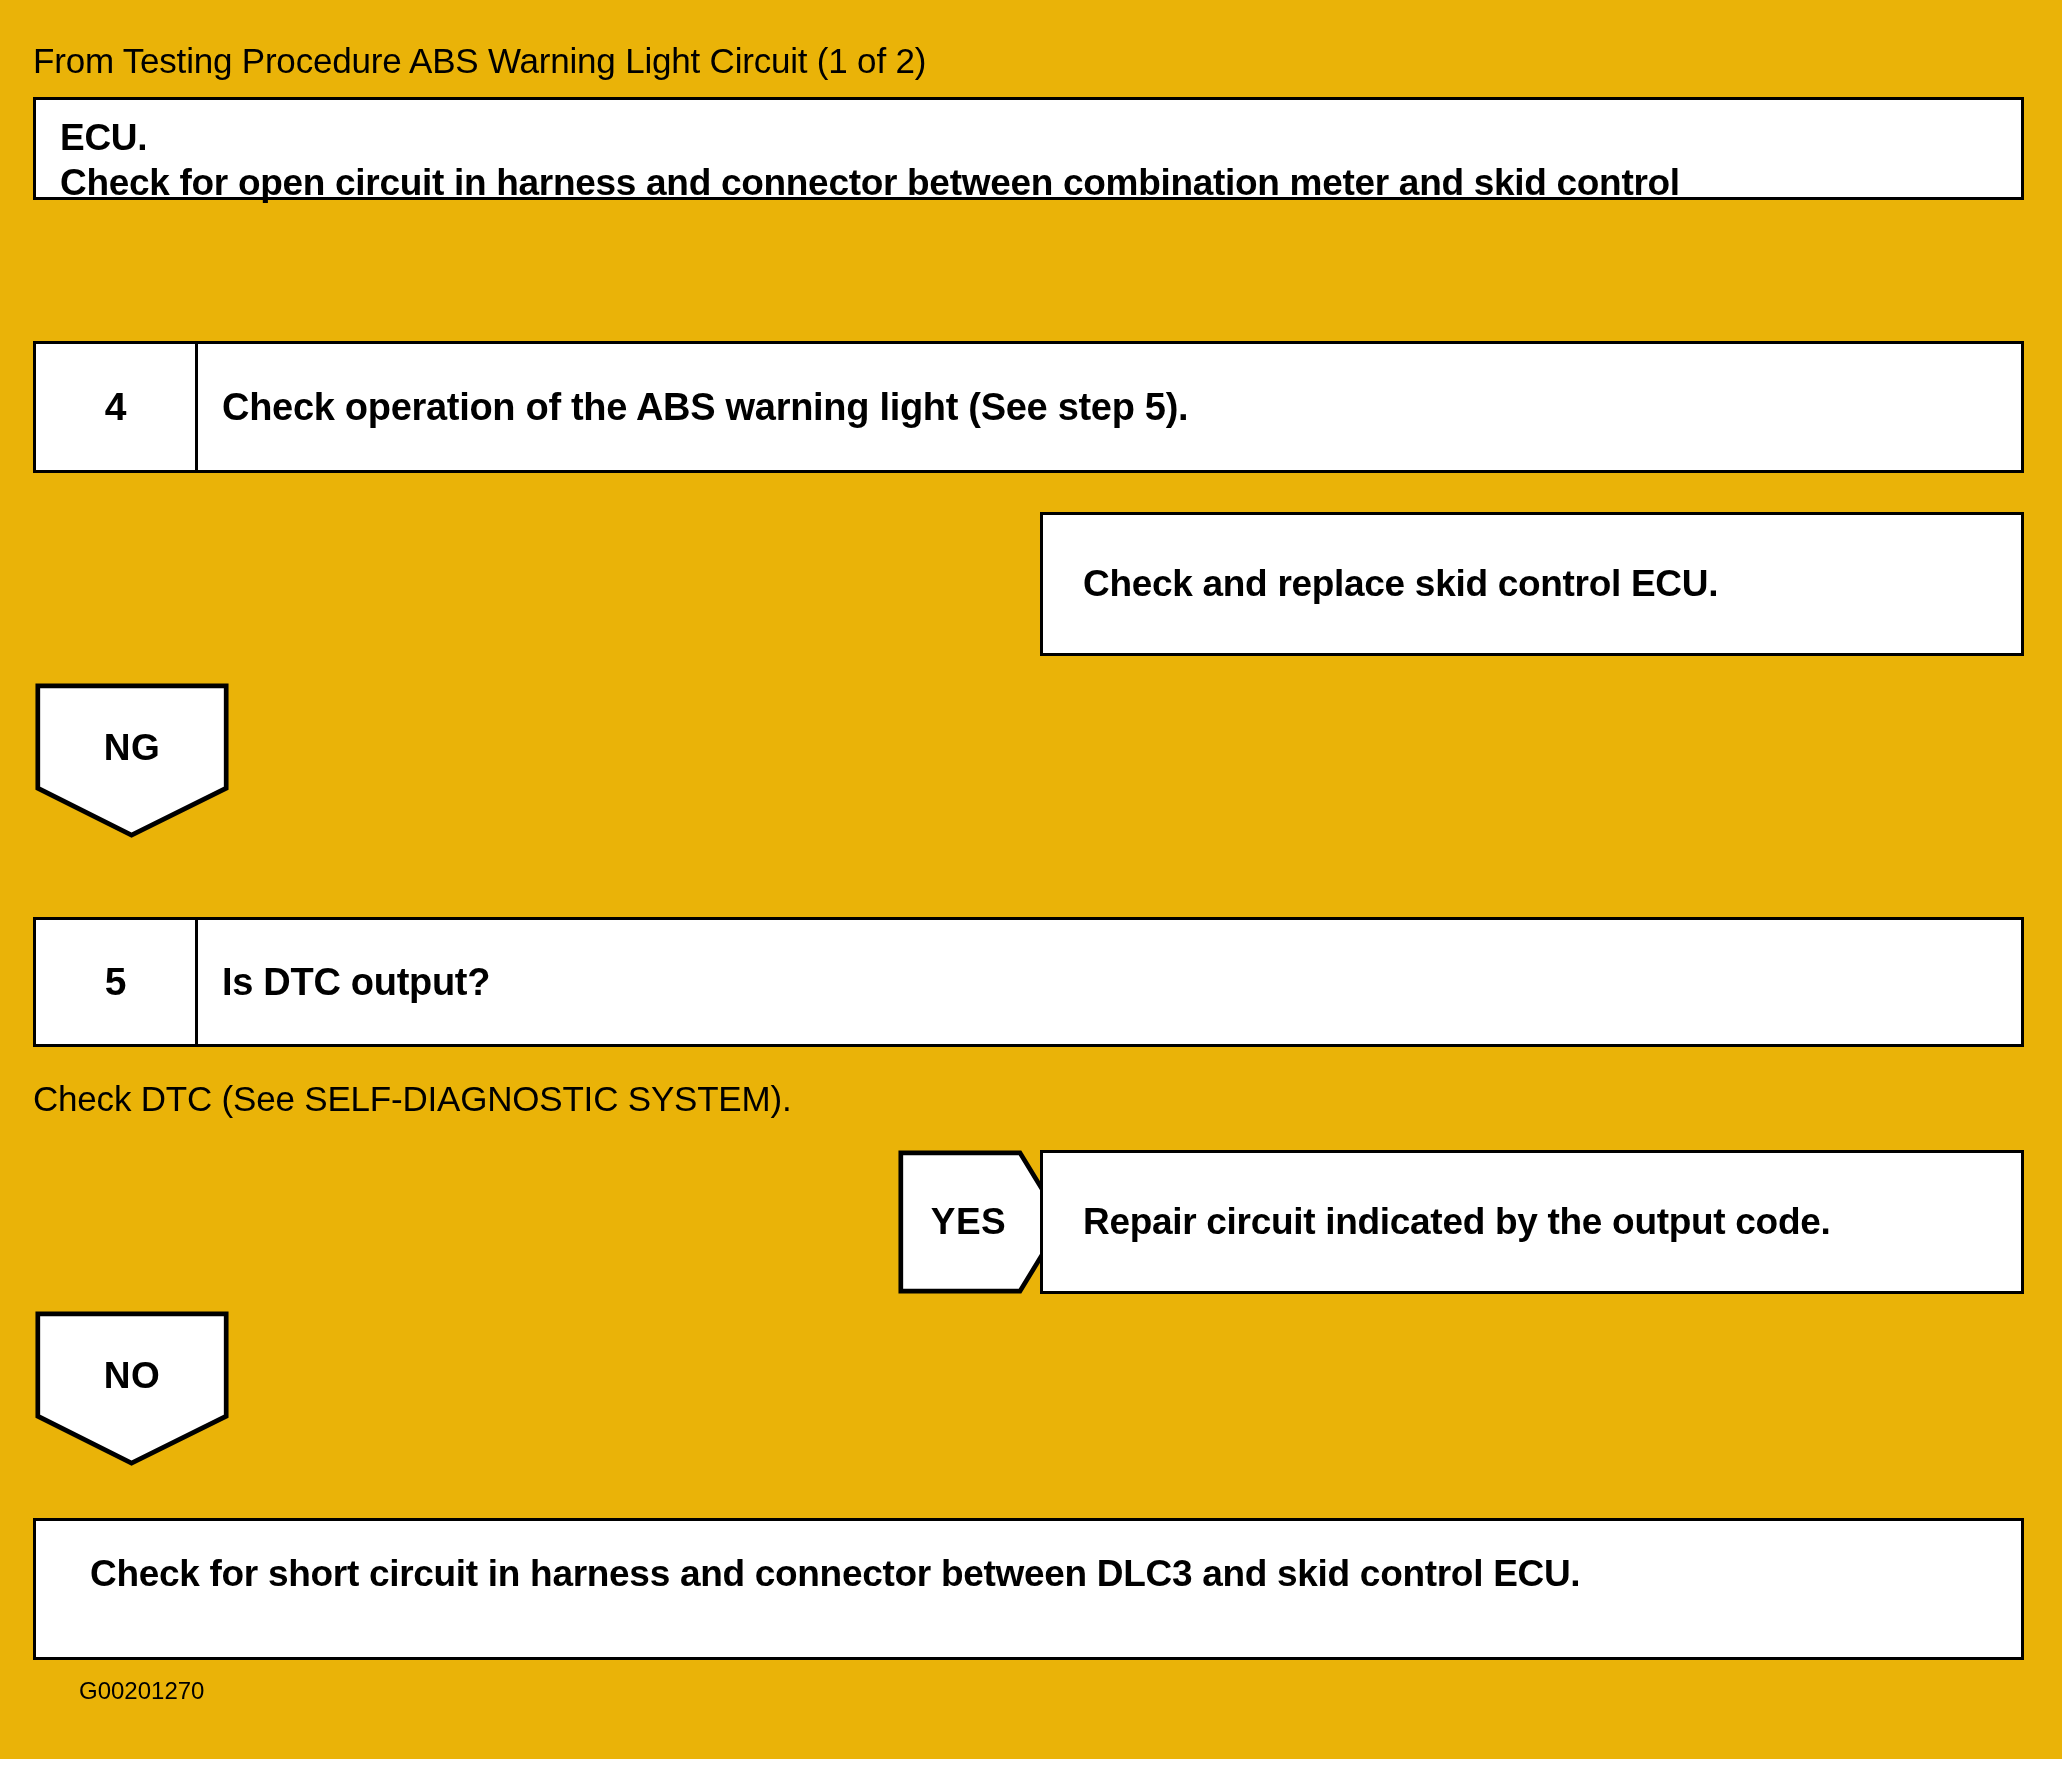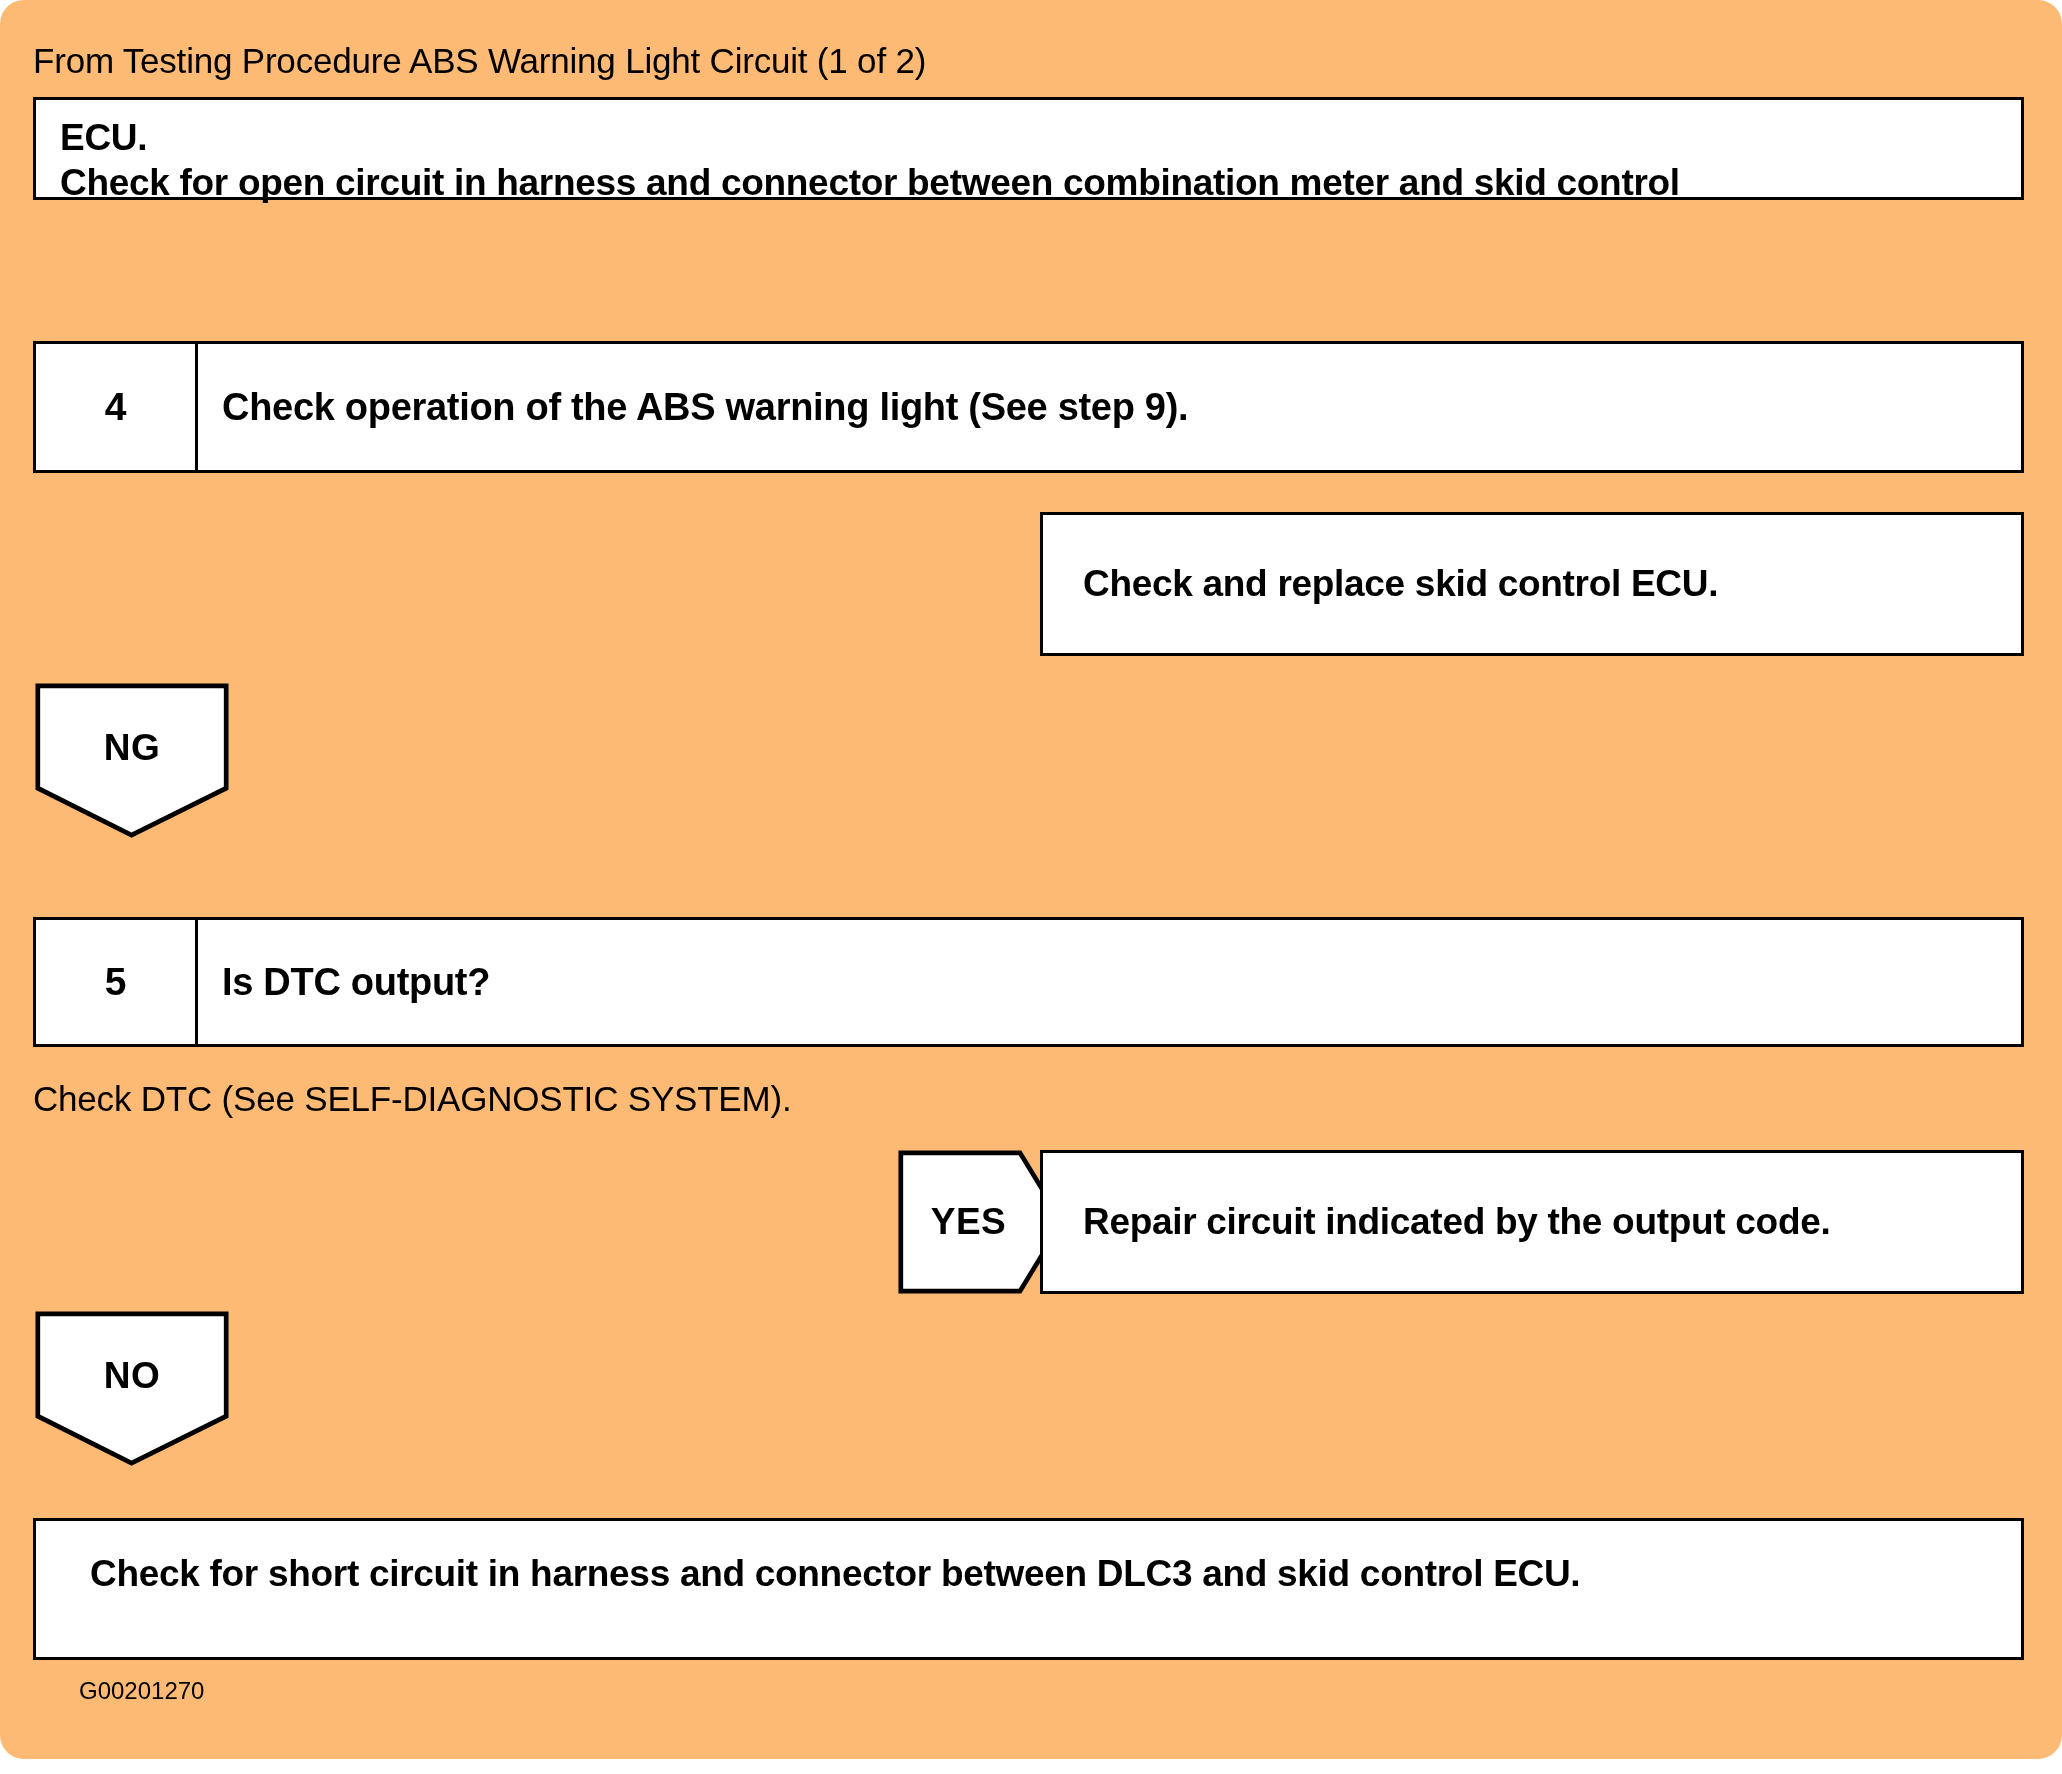--- a/index.html
+++ b/index.html
@@ -8,23 +8,22 @@
     background: #ffffff;
   }
   body {
     font-family: "Liberation Sans", sans-serif;
     color: #000000;
   }
   #page {
     position: relative;
     width: 2062px;
     height: 1759px;
-    background: #fdba74;
+    background: #eab308;
     overflow: hidden;
-    border-radius: 24px;
   }
 
   
   .plain-text {
     position: absolute;
     font-family: "Liberation Sans", sans-serif;
     font-weight: 400;
     font-size: 35px;
     line-height: 1.15;
     color: #000;
@@ -136,21 +135,21 @@
 
   <div class="box" style="left:33px; top:97px; width:1991px; height:103px;">
     <div class="box-text" style="left:24px; top:15px;">
       <div>ECU.</div>
       <div>Check for open circuit in harness and connector between combination meter and skid control</div>
     </div>
   </div>
 
   <div class="box step-box" style="left:33px; top:341px; width:1991px; height:132px;">
     <div class="step-num">4</div>
-    <div class="step-body">Check operation of the ABS warning light (See step 9).</div>
+    <div class="step-body">Check operation of the ABS warning light (See step 5).</div>
   </div>
 
 
   <div class="box result-box" style="left:1040px; top:512px; width:984px; height:144px;">
     <span class="result-text">Check and replace skid control ECU.</span>
   </div>
 
   <div class="judge judge-down" style="left:35px; top:683px; width:194px; height:155px;">
     <svg viewBox="0 0 207 165" preserveAspectRatio="none">
       <polygon points="3,3 204,3 204,112 103,162 3,112" fill="#ffffff" stroke="#000000" stroke-width="5" stroke-linejoin="miter"></polygon>

